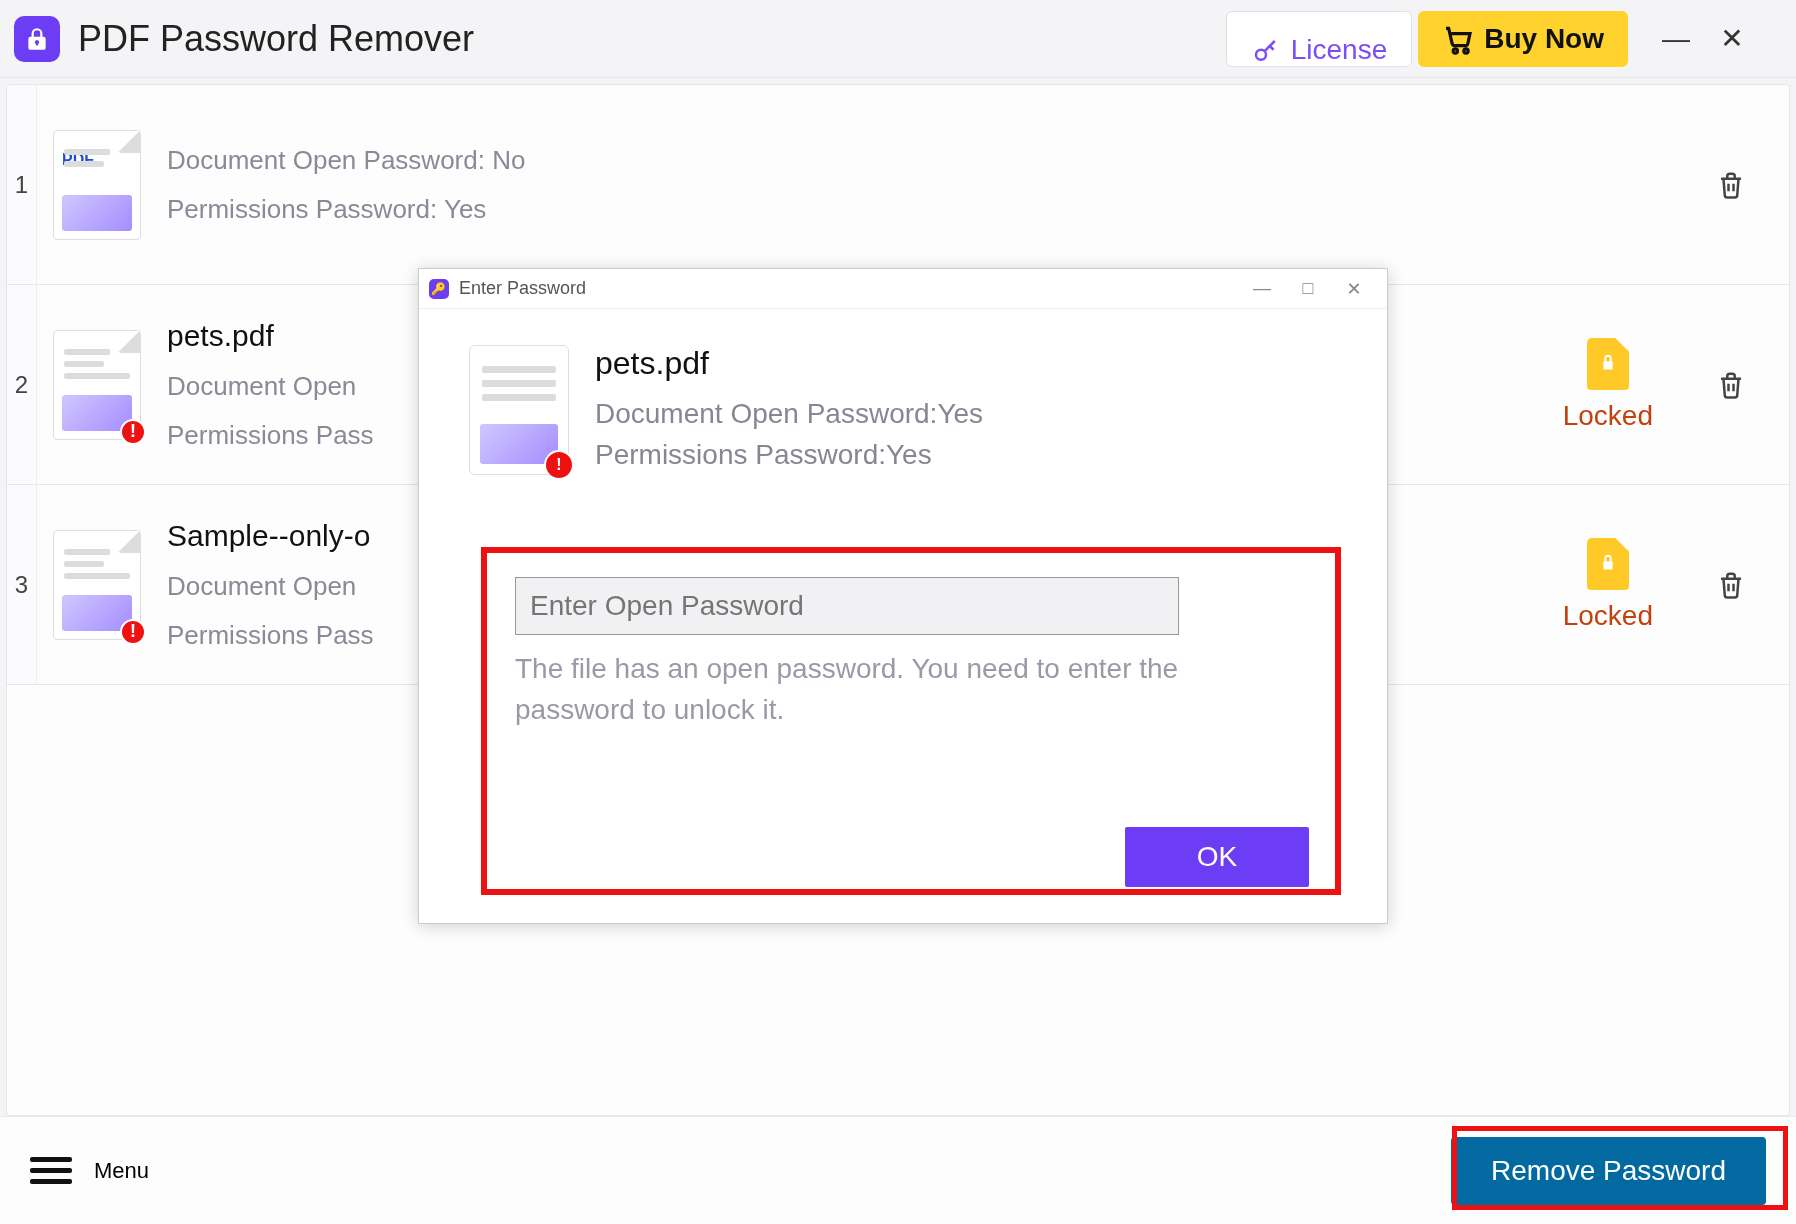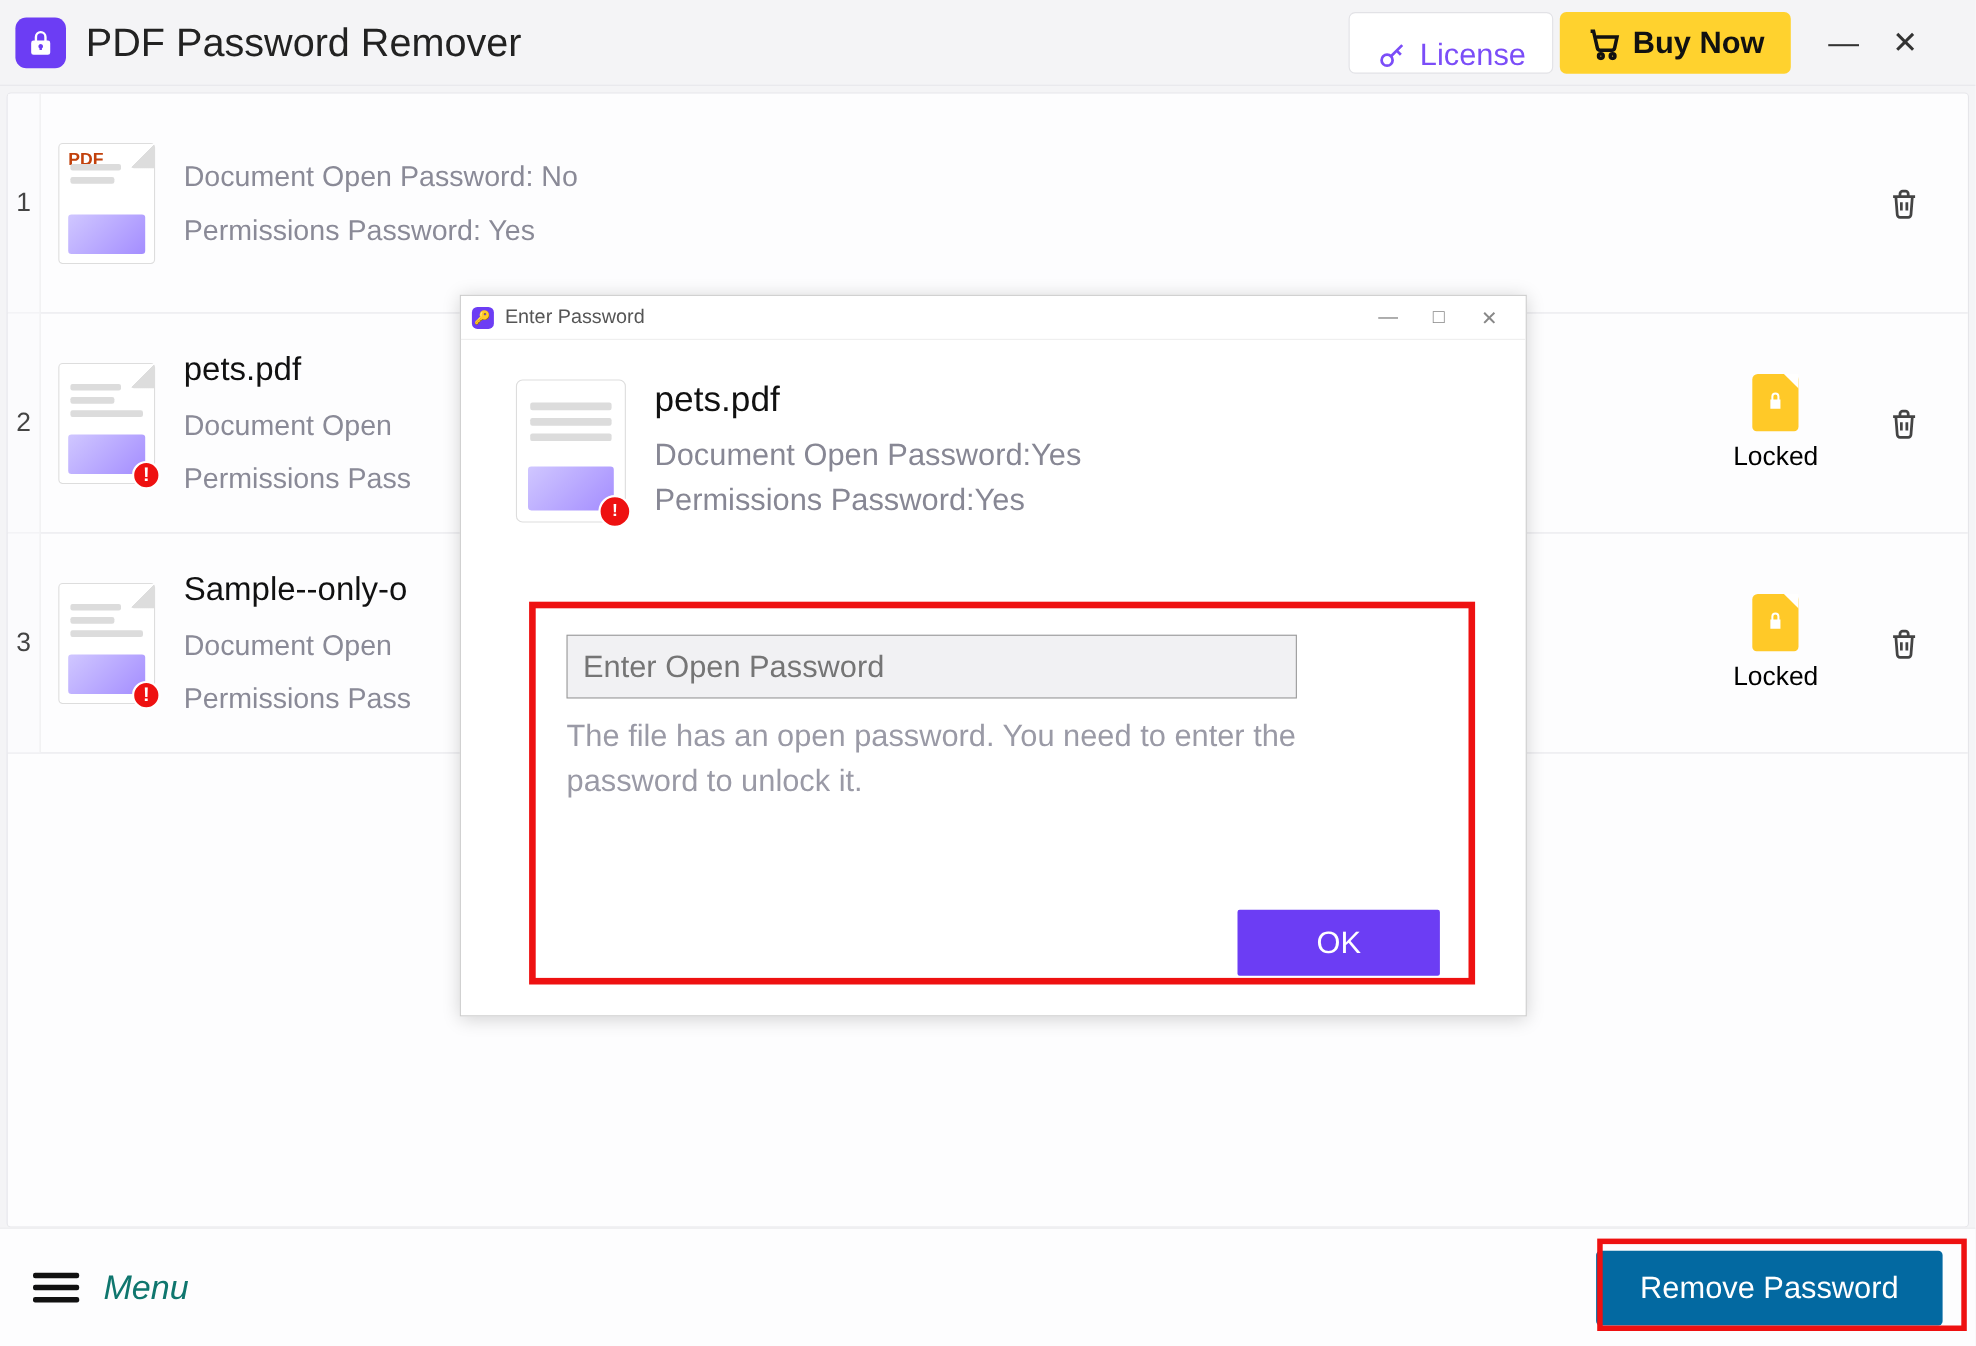--- a/index.html
+++ b/index.html
@@ -76,21 +76,21 @@
   }
   .row-thumb .thumb-lines { position:absolute; top:18px; left:10px; right:10px; }
   .row-thumb .thumb-lines div { height:6px; background:#dcdcdc; margin-bottom:6px; border-radius:2px; }
   .row-thumb .thumb-lines div:nth-child(1){width:70%;}
   .row-thumb .thumb-lines div:nth-child(2){width:60%;}
   .row-thumb .thumb-img {
     position:absolute; bottom:8px; left:8px; right:8px; height:36px;
     background: linear-gradient(135deg,#d0c7ff 0%,#a48dff 100%); border-radius:3px;
   }
   .row-thumb .pdf-label {
-    position:absolute; top:6px; left:8px; font-size:16px; font-weight:700; color:#c2410c;
+    position:absolute; top:20px; left:8px; font-size:16px; font-weight:700; color:#1d4ed8;
   }
   .row-thumb .alert-badge {
     position:absolute; right:-6px; bottom:-6px; width:26px; height:26px;
     background:#e11; border-radius:50%; color:#fff; font-weight:700;
     display:flex; align-items:center; justify-content:center; font-size:18px;
     border:2px solid #fff;
   }
   .row-thumb .fold {
     position:absolute; top:0; right:0; width:22px; height:22px;
     background:linear-gradient(135deg,#fff 50%,#ddd 50%);
@@ -108,31 +108,31 @@
   .locked-block { display:flex; flex-direction:column; align-items:center; gap:10px; }
   .locked-block .lock-icon {
     width:42px; height:52px; background:#ffc928; border-radius:5px 5px 4px 4px;
     position:relative; display:flex; align-items:center; justify-content:center;
   }
   .locked-block .lock-icon::before {
     content:''; position:absolute; top:0; right:0; width:14px; height:14px;
     background:#fff; clip-path: polygon(100% 0, 0 0, 100% 100%);
   }
   .locked-block .lock-icon svg { width:22px; height:22px; }
-  .locked-label { font-size:24px; color:#000000; }
+  .locked-label { font-size:28px; color:#c2410c; }
   .trash-btn { width:36px; height:36px; display:flex; align-items:center; justify-content:center; cursor:pointer; }
 
   .bottombar {
     position:absolute; left:0; right:0; bottom:0; height:108px;
     background:#fdfdfe; border-top:1px solid #e8e8ec;
     display:flex; align-items:center; padding:0 30px;
   }
   .menu-btn { display:flex; align-items:center; gap:22px; cursor:pointer; }
   .menu-icon div { width:42px; height:5px; background:#111; margin:6px 0; border-radius:2px; }
-  .menu-label { font-size:31px; color:#0f766e;font-style:italic; }
+  .menu-label { font-size:22px; color:#000000; }
   .bottom-spacer { flex:1; }
   .remove-btn {
     background:#0369a1; color:#fff; font-size:28px; padding:18px 40px;
     border:none; border-radius:4px; cursor:pointer;
   }
   .remove-highlight {
     position:absolute; border:5px solid #e11; right:8px; bottom:14px;
     width:336px; height:84px; pointer-events:none;
   }
 

